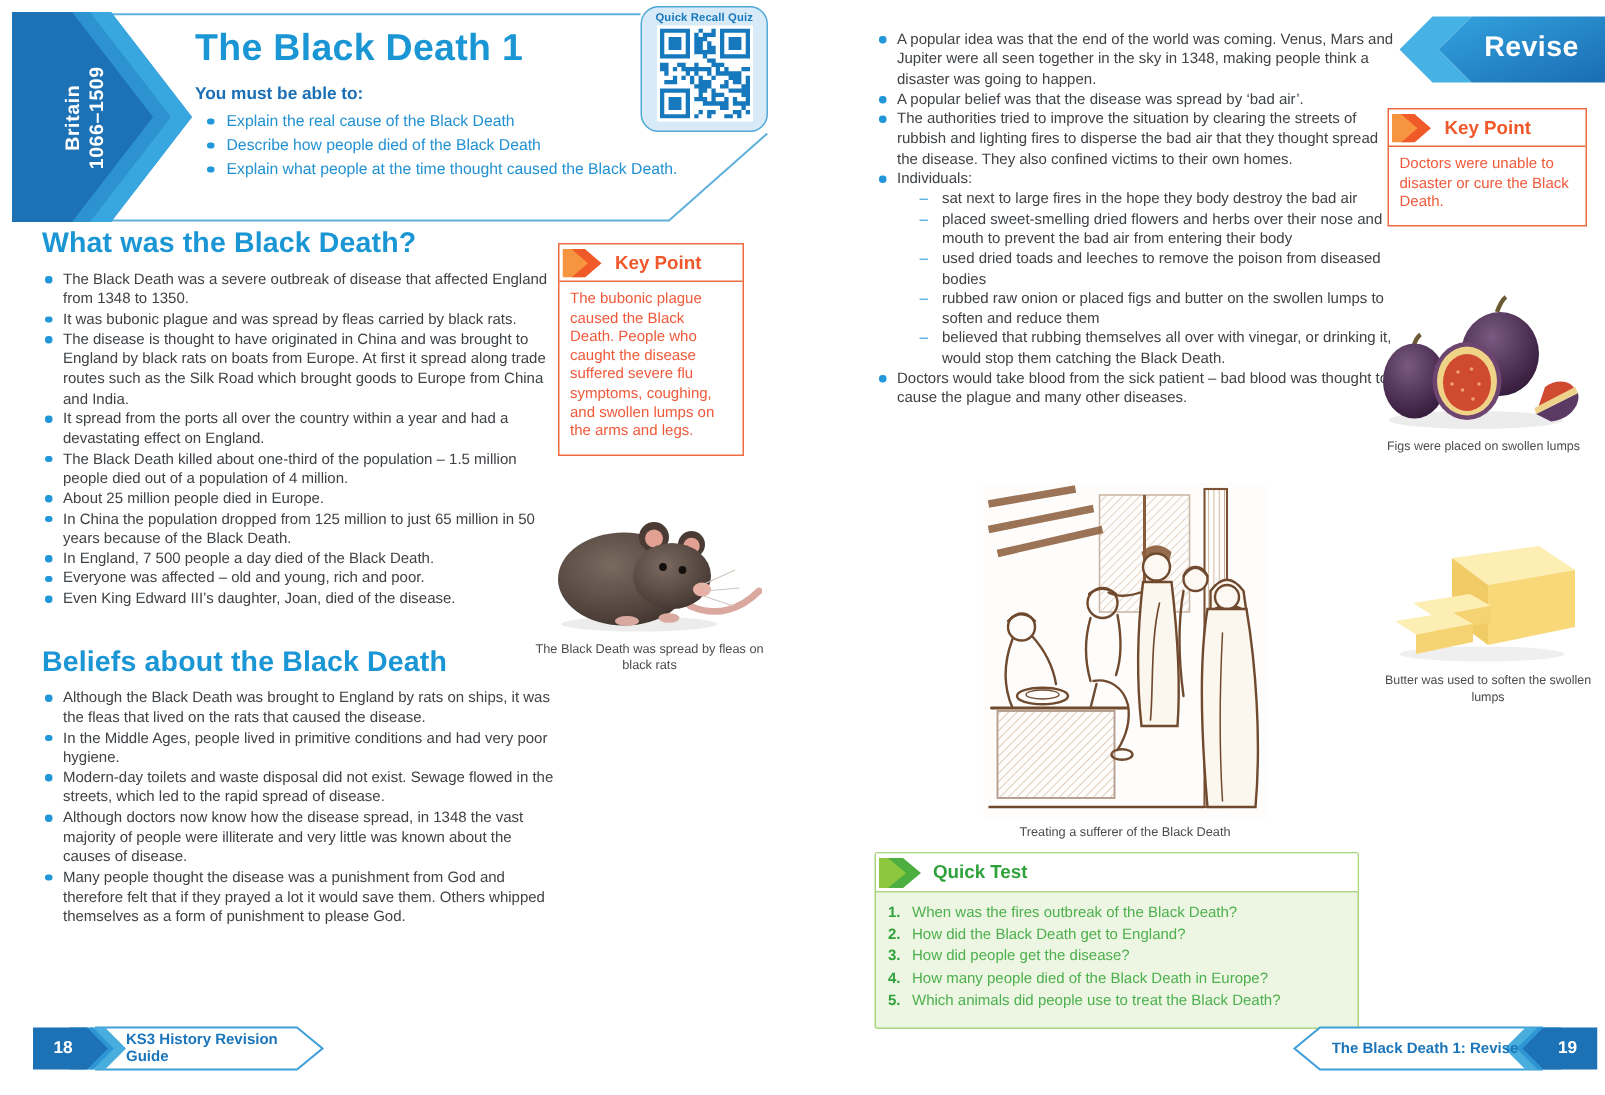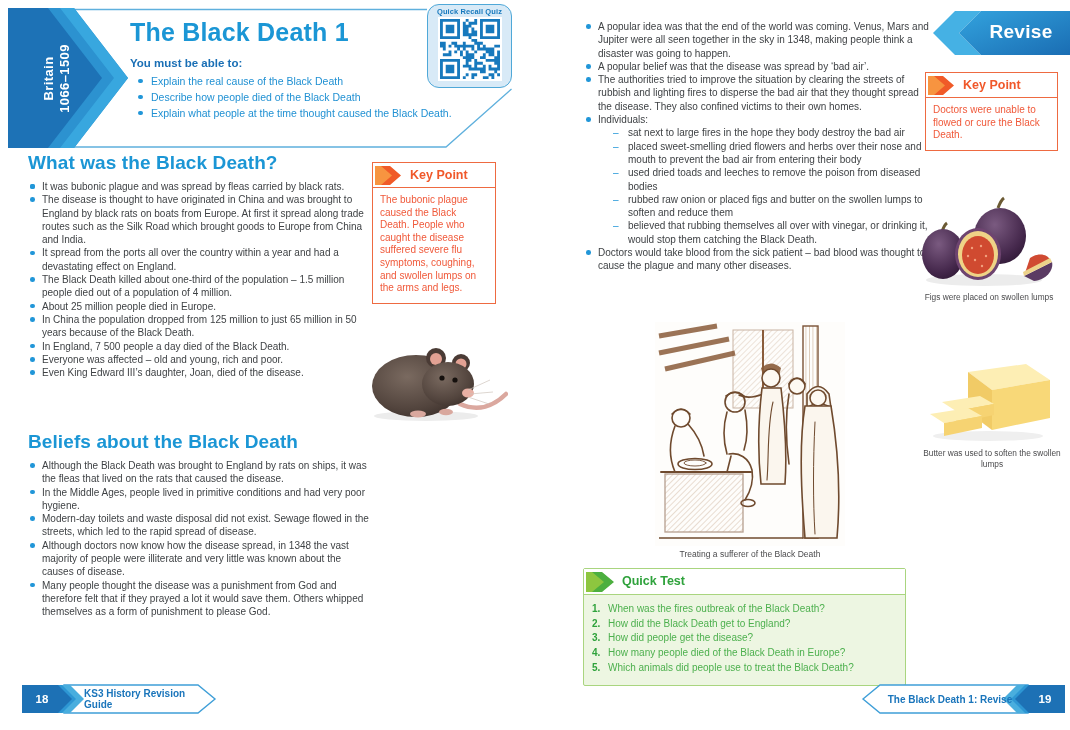--- a/index.html
+++ b/index.html
@@ -104,21 +104,21 @@
           <path d="M9,0h1v1h-1zM12,0h1v1h-1zM8,1h1v1h-1zM10,1h1v1h-1zM11,1h1v1h-1zM12,1h1v1h-1zM8,2h1v1h-1zM9,2h1v1h-1zM10,2h1v1h-1zM8,3h1v1h-1zM9,3h1v1h-1zM11,3h1v1h-1zM8,4h1v1h-1zM9,4h1v1h-1zM11,4h1v1h-1zM12,4h1v1h-1zM8,5h1v1h-1zM9,5h1v1h-1zM10,5h1v1h-1zM11,5h1v1h-1zM12,5h1v1h-1zM10,6h1v1h-1zM11,7h1v1h-1zM12,7h1v1h-1zM0,8h1v1h-1zM1,8h1v1h-1zM4,8h1v1h-1zM5,8h1v1h-1zM8,8h1v1h-1zM12,8h1v1h-1zM13,8h1v1h-1zM14,8h1v1h-1zM0,9h1v1h-1zM1,9h1v1h-1zM3,9h1v1h-1zM5,9h1v1h-1zM6,9h1v1h-1zM7,9h1v1h-1zM8,9h1v1h-1zM9,9h1v1h-1zM10,9h1v1h-1zM11,9h1v1h-1zM13,9h1v1h-1zM15,9h1v1h-1zM19,9h1v1h-1zM20,9h1v1h-1zM1,10h1v1h-1zM6,10h1v1h-1zM8,10h1v1h-1zM11,10h1v1h-1zM13,10h1v1h-1zM14,10h1v1h-1zM15,10h1v1h-1zM16,10h1v1h-1zM17,10h1v1h-1zM18,10h1v1h-1zM3,11h1v1h-1zM5,11h1v1h-1zM7,11h1v1h-1zM9,11h1v1h-1zM12,11h1v1h-1zM16,11h1v1h-1zM17,11h1v1h-1zM18,11h1v1h-1zM20,11h1v1h-1zM1,12h1v1h-1zM2,12h1v1h-1zM3,12h1v1h-1zM7,12h1v1h-1zM9,12h1v1h-1zM10,12h1v1h-1zM11,12h1v1h-1zM15,12h1v1h-1zM17,12h1v1h-1zM18,12h1v1h-1zM20,12h1v1h-1zM8,13h1v1h-1zM9,13h1v1h-1zM10,13h1v1h-1zM11,13h1v1h-1zM14,13h1v1h-1zM15,13h1v1h-1zM19,13h1v1h-1zM20,13h1v1h-1zM9,14h1v1h-1zM10,14h1v1h-1zM12,14h1v1h-1zM16,14h1v1h-1zM17,14h1v1h-1zM18,14h1v1h-1zM19,14h1v1h-1zM20,14h1v1h-1zM9,15h1v1h-1zM12,15h1v1h-1zM13,15h1v1h-1zM14,15h1v1h-1zM19,15h1v1h-1zM20,15h1v1h-1zM8,16h1v1h-1zM9,16h1v1h-1zM10,16h1v1h-1zM12,16h1v1h-1zM15,16h1v1h-1zM17,16h1v1h-1zM20,16h1v1h-1zM10,17h1v1h-1zM11,17h1v1h-1zM12,17h1v1h-1zM13,17h1v1h-1zM14,17h1v1h-1zM15,17h1v1h-1zM17,17h1v1h-1zM18,17h1v1h-1zM19,17h1v1h-1zM20,17h1v1h-1zM14,18h1v1h-1zM15,18h1v1h-1zM19,18h1v1h-1zM9,19h1v1h-1zM11,19h1v1h-1zM12,19h1v1h-1zM17,19h1v1h-1zM18,19h1v1h-1zM20,19h1v1h-1zM8,20h1v1h-1zM11,20h1v1h-1zM15,20h1v1h-1zM16,20h1v1h-1zM18,20h1v1h-1z" fill="#1779bd"></path>
           <path d="M0,0h7v7h-7z M1,1h5v5h-5z M2,2h3v3h-3z" fill="#1779bd" fill-rule="evenodd"></path>
           <path d="M14,0h7v7h-7z M15,1h5v5h-5z M16,2h3v3h-3z" fill="#1779bd" fill-rule="evenodd"></path>
           <path d="M0,14h7v7h-7z M1,15h5v5h-5z M2,16h3v3h-3z" fill="#1779bd" fill-rule="evenodd"></path>
         </svg></span>
   </div>
 
   <div class="section-heading" style="left:28px;top:152px">What was the Black Death?</div>
   <ul class="bullets list-abs" style="left:28px;top:180px;width:343px">
 
-      <li><span class="dot"></span></li>
+      <li><span class="dot"></span><span>The Black Death was a severe outbreak of disease that affected England from 1348 to 1350.</span></li>
 
       <li><span class="dot"></span><span>It was bubonic plague and was spread by fleas carried by black rats.</span></li>
 
       <li><span class="dot"></span><span>The disease is thought to have originated in China and was brought to England by black rats on boats from Europe. At first it spread along trade routes such as the Silk Road which brought goods to Europe from China and India.</span></li>
 
       <li><span class="dot"></span><span>It spread from the ports all over the country within a year and had a devastating effect on England.</span></li>
 
       <li><span class="dot"></span><span>The Black Death killed about one-third of the population – 1.5 million people died out of a population of 4 million.</span></li>
 
       <li><span class="dot"></span><span>About 25 million people died in Europe.</span></li>
@@ -179,20 +179,21 @@
       <ellipse cx="108" cy="63" rx="6" ry="4.6" fill="#e8b0a4"></ellipse>
       <g stroke="#cfc4bc" stroke-width="0.7">
         <line x1="108" y1="60" x2="130" y2="50"></line>
           <line x1="110" y1="64" x2="133" y2="62"></line>
           <line x1="108" y1="67" x2="129" y2="74"></line>
       </g>
       <ellipse cx="58" cy="84" rx="8" ry="3.4" fill="#d9a89e"></ellipse>
         <ellipse cx="86" cy="82" rx="7" ry="3.2" fill="#d9a89e"></ellipse>
     </svg>
   </div>
+  <div class="caption" style="left:352px;top:427px;width:162px">The Black Death was spread by fleas on black rats</div>
 
   <ul class="bullets right-col">
 
       <li>
         <span class="dot"></span><span>A popular idea was that the end of the world was coming. Venus, Mars and Jupiter were all seen together in the sky in 1348, making people think a disaster was going to happen.</span>
         
       </li>
 
       <li>
         <span class="dot"></span><span>A popular belief was that the disease was spread by ‘bad air’.</span>
@@ -331,21 +332,21 @@
   <div class="revise-label">Revise</div>
 
   <div class="keypoint" style="left:925px;top:72px;width:133px">
     <div class="kp-header">
       <svg class="kp-icon" width="30" height="19" viewBox="0 0 30 19">
         <polygon points="0,0 13,0 24,9.5 13,19 0,19" fill="#f79440"></polygon>
         <polygon points="6,0 15,0 26,9.5 15,19 6,19 17,9.5" fill="#f05a28"></polygon>
       </svg>
       <span class="kp-title">Key Point</span>
     </div>
-    <div class="kp-body">Doctors were unable to flowed or cure the Black Death.</div>
+    <div class="kp-body">Doctors were unable to disaster or cure the Black Death.</div>
   </div>
 
   <div class="figure" style="left:918px;top:196px">
     <svg width="142" height="92" viewBox="0 0 142 92">
       <defs>
         <radialGradient id="figp" cx="40%" cy="30%" r="80%">
           <stop offset="0%" stop-color="#7a5a80"></stop>
             <stop offset="70%" stop-color="#45284c"></stop>
             <stop offset="100%" stop-color="#2d1733"></stop>
         </radialGradient>

